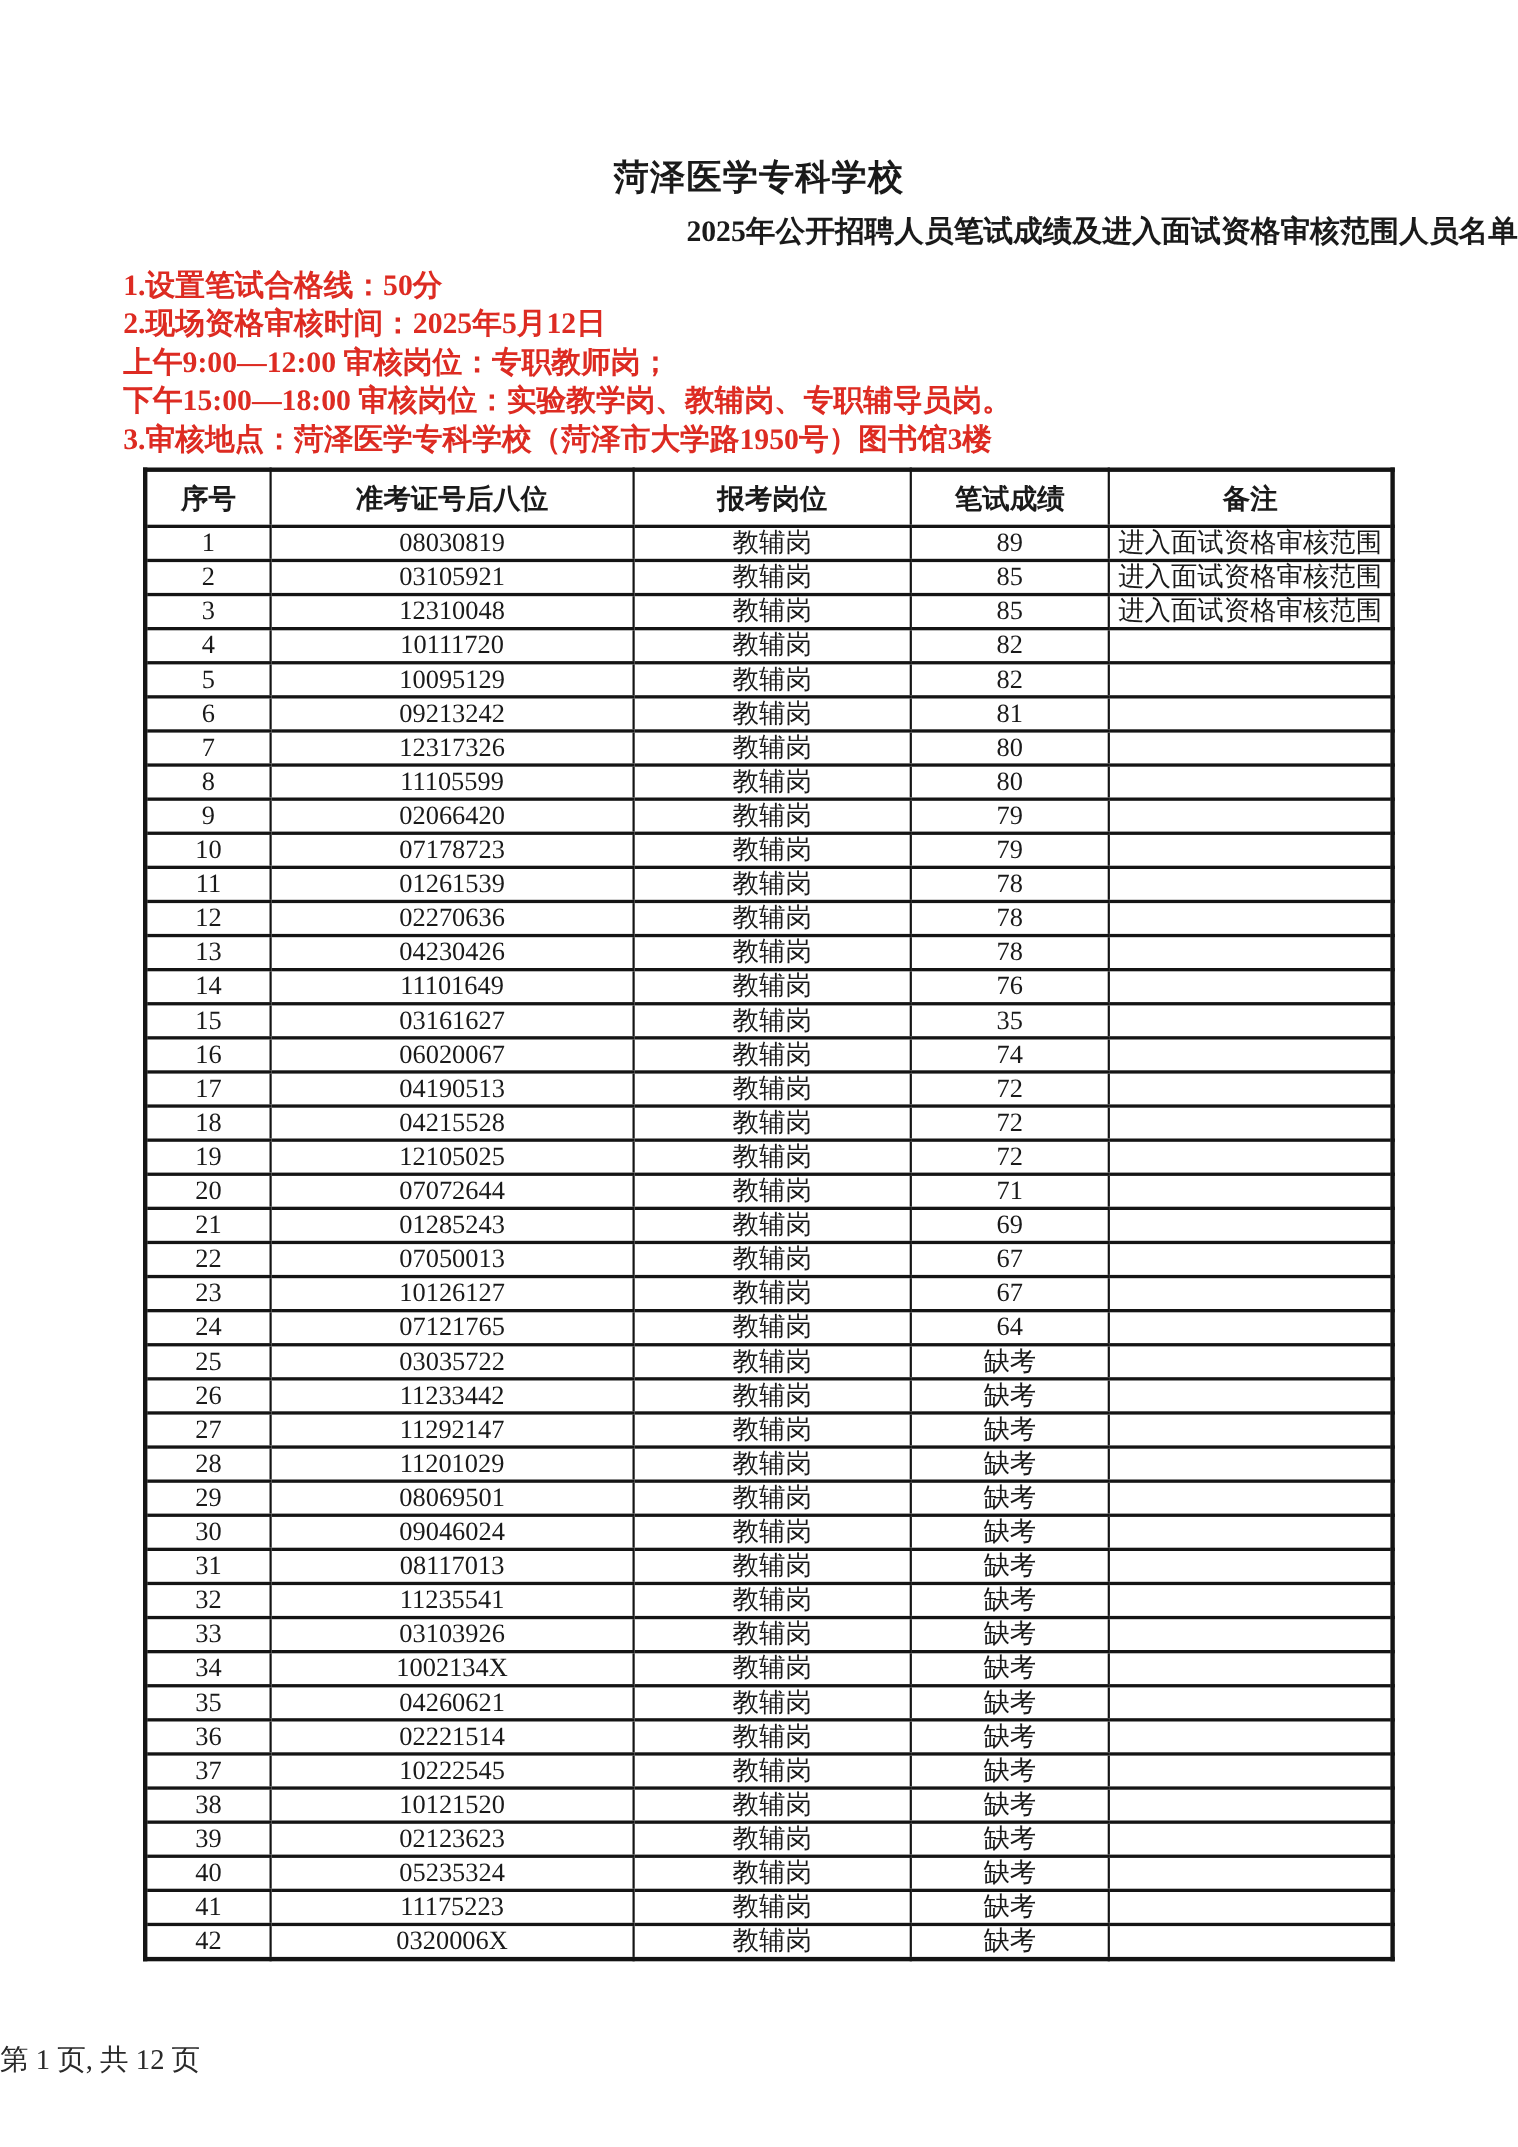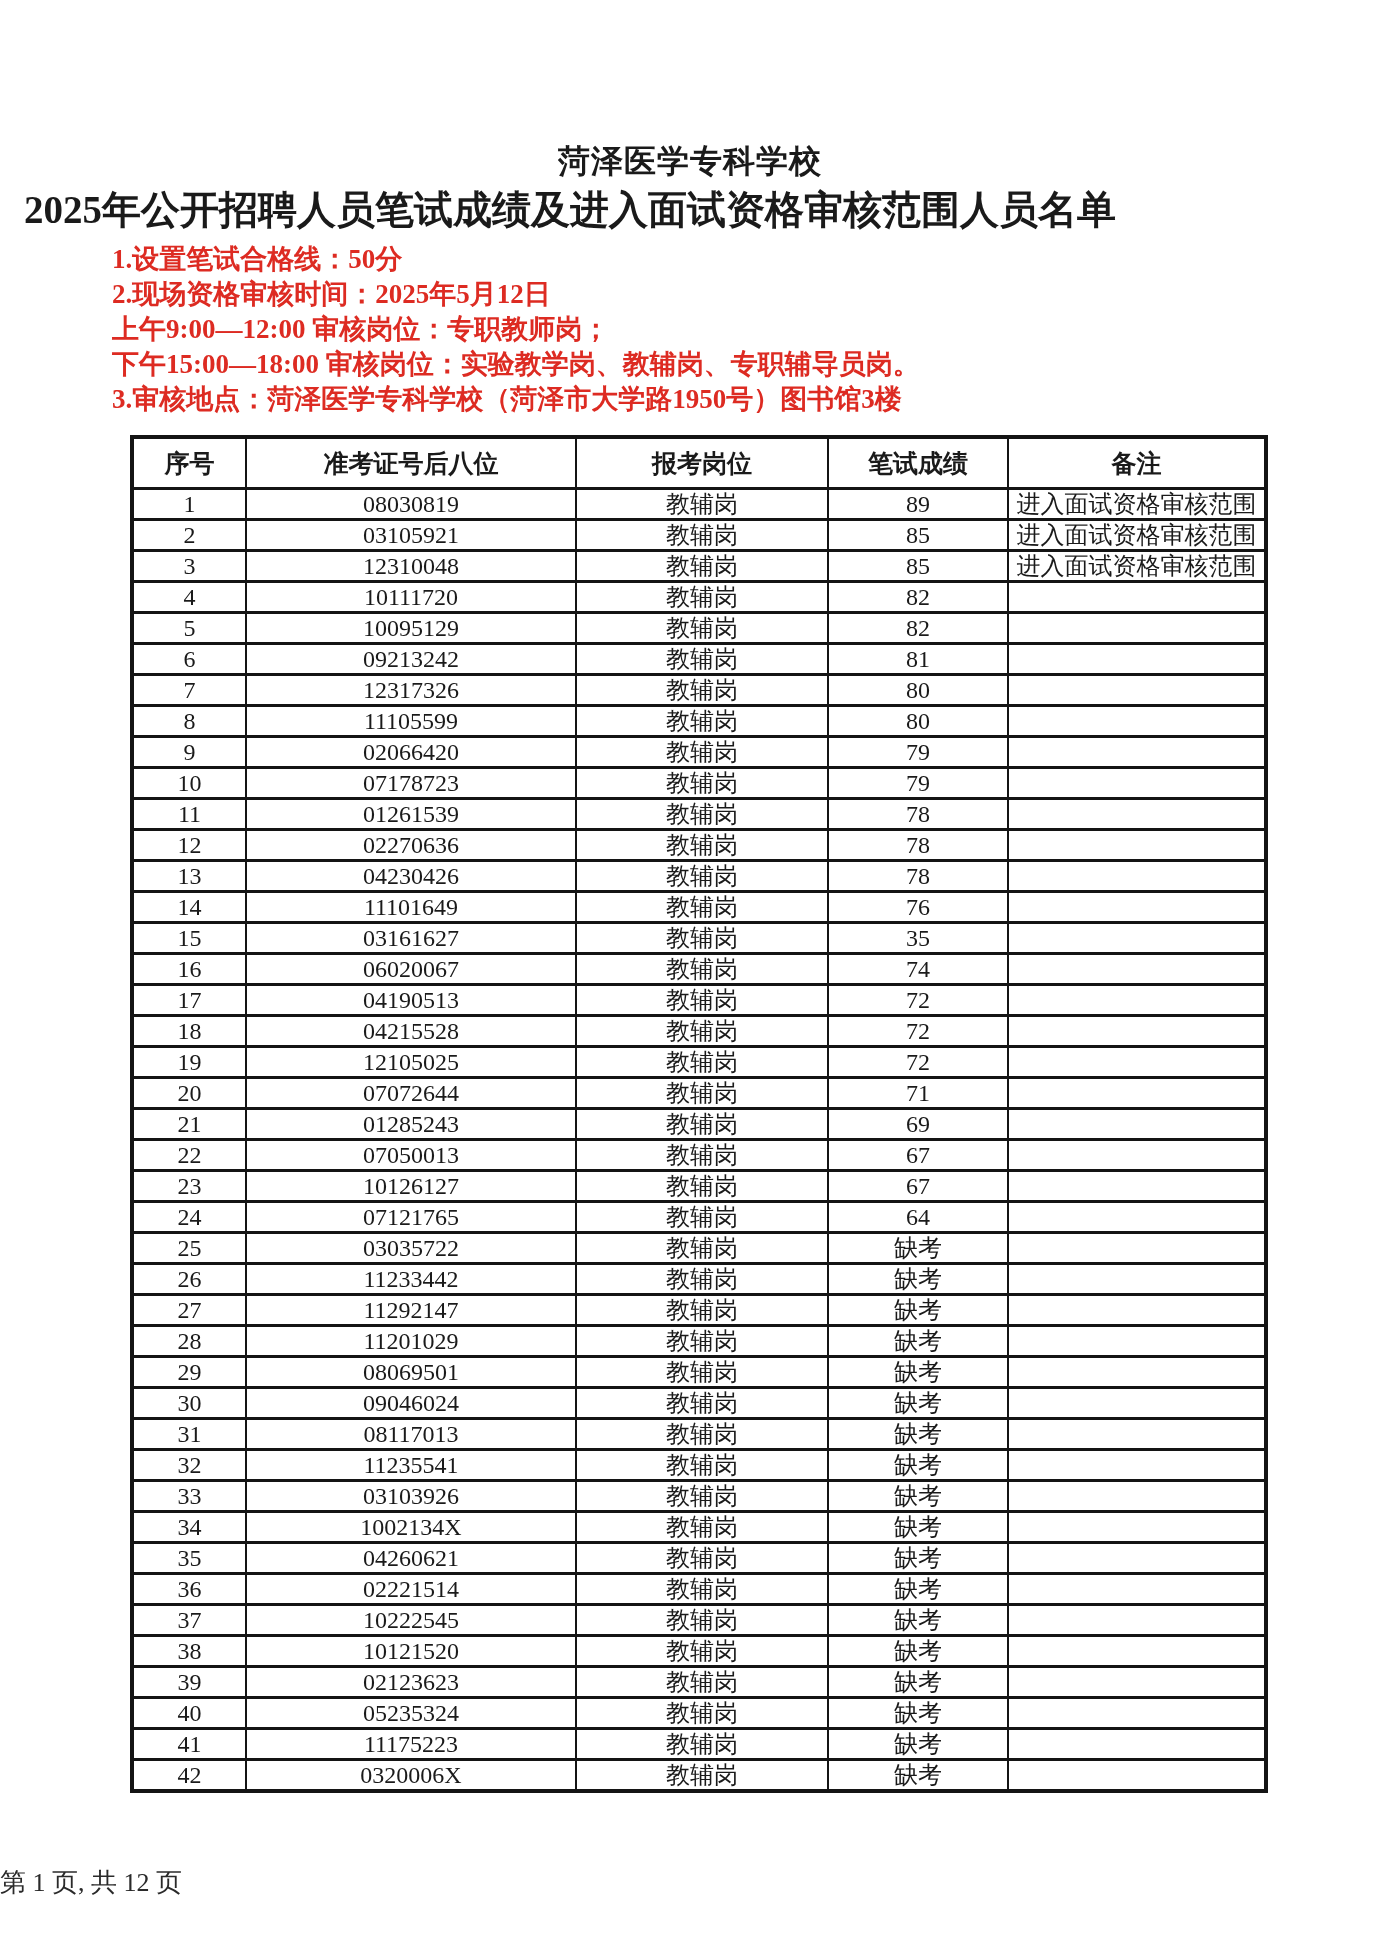--- a/index.html
+++ b/index.html
@@ -15,35 +15,35 @@
   }
   .title {
     padding-top: 138px;
     text-align: center;
     font-size: 32px;
     font-weight: bold;
     line-height: 46px;
     letter-spacing: 1px;
   }
   .subtitle {
-    text-align: left;
-    font-size: 39px;
+    text-align: right;
+    font-size: 27px;
     font-weight: bold;
     line-height: 52px;
     padding-left: 24px;
   }
   .notes {
     margin: 6px 0 0 112px;
     font-size: 27px;
     line-height: 35px;
     font-weight: bold;
   }
   .note-line { white-space: nowrap; font-family: Liberation Serif, serif; }
   .results-table {
-    margin: 18px 0 0 130px;
+    margin: 8px 0 0 130px;
     border-collapse: collapse;
     table-layout: fixed;
     width: 1134px;
     border: 4px solid #141414;
   }
   .results-table th {
     border: 2px solid #141414;
     border-top-width: 3px;
     border-bottom-width: 3px;
     height: 48px;

